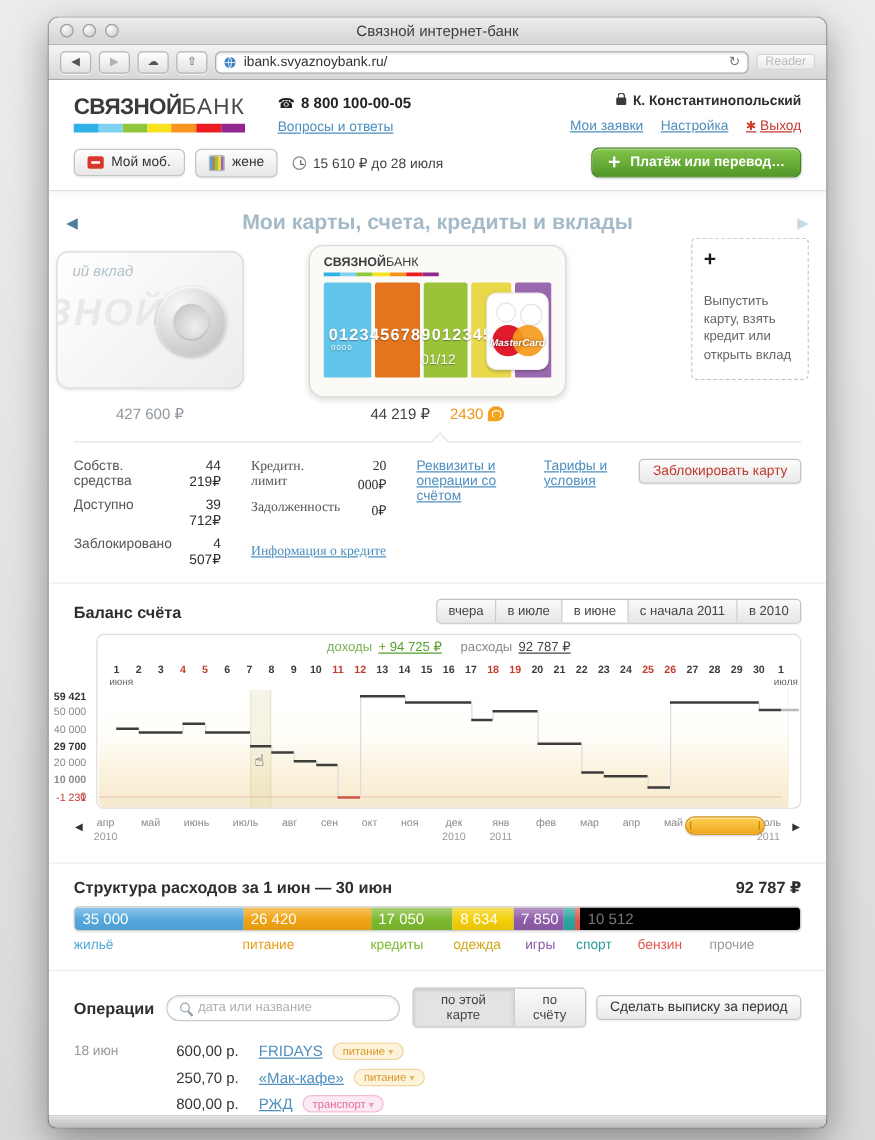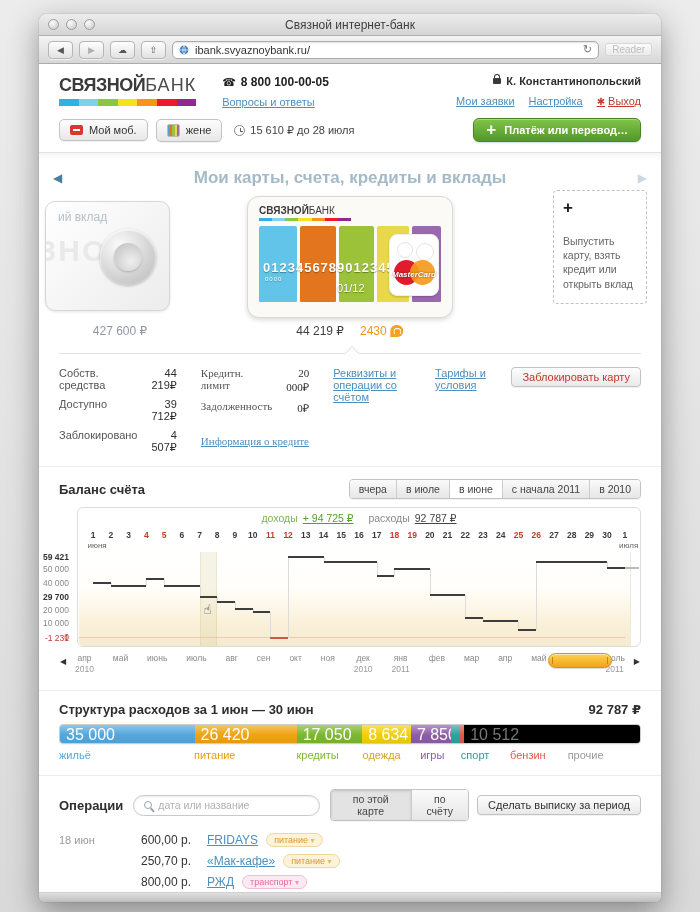--- a/index.html
+++ b/index.html
@@ -74,23 +74,23 @@
     box-shadow:inset 0 1px 0 rgba(255,255,255,.35), 0 1px 2px rgba(0,0,0,.15); }
   .pay-plus { font-size:17px; line-height:12px; font-weight:bold; }
   .hdr-divider { margin:0 -20px; height:8px; border-top:1px solid #e2e2e2; background:linear-gradient(#f6f6f6,#fff); }
   
   .car-title-row { position:relative; text-align:center; margin:8px 0 6px; height:22px; }
   .car-title { font-weight:bold; font-size:17px; color:#a5bac9; }
   .car-arrow { position:absolute; top:3px; font-family:"DejaVu Sans",sans-serif; font-size:12px; cursor:pointer; }
   .car-arrow.left { left:-6px; color:#4b7d9e; }
   .car-arrow.right { right:-6px; color:#c9d8e3; }
   .cards-row { position:relative; height:124px; margin-top:6px; }
-  .left-card { position:absolute; left:-14px; top:5px; width:125px; height:110px; border:1px solid #d6d6d6;
+  .left-card { position:absolute; left:-14px; top:5px; width:150px; height:110px; border:1px solid #d6d6d6;
     border-radius:10px; background:linear-gradient(135deg,#ffffff,#ececec); overflow:hidden;
-    box-shadow:0 1px 3px rgba(0,0,0,.10); cursor:pointer; }
+    box-shadow:0 1px 3px rgba(0,0,0,.10); cursor:pointer;font-style:italic; }
   .lc-name { position:absolute; left:12px; top:8px; color:#b5c1c9; font-size:12px; }
   .lc-mark { position:absolute; left:-32px; top:32px; font-weight:bold; font-size:30px; color:#e9e9e9; letter-spacing:2px; }
   .dial { position:absolute; right:13px; top:27px; width:56px; height:56px; border-radius:50%;
     background:radial-gradient(circle at 35% 30%,#fbfbfb,#d0d0d0 62%,#b9b9b9);
     box-shadow:inset 0 1px 2px #fff, 0 1px 3px rgba(0,0,0,.25); }
   .dial:after { content:""; position:absolute; left:14px; top:14px; width:28px; height:28px; border-radius:50%;
     background:radial-gradient(circle at 60% 65%,#efefef,#bdbdbd); box-shadow:0 1px 2px rgba(0,0,0,.2); }
   .main-card { position:absolute; left:50%; transform:translateX(-50%); top:0; width:206px; height:122px;
     border-radius:12px; background:#fbfaf7; border:1px solid #ddd9d2; box-shadow:0 2px 5px rgba(0,0,0,.14);
     padding:8px 11px; cursor:pointer; }
@@ -195,21 +195,21 @@
   .tl-slider:before, .tl-slider:after { content:""; position:absolute; top:3px; bottom:3px; width:1px; background:#c8880f; }
   .tl-slider:before { left:3px; } .tl-slider:after { right:3px; }
   
   .exp-head { display:flex; align-items:baseline; margin:11px 0 7px; }
   .exp-total { margin-left:auto; font-weight:bold; font-size:13px; color:#2e2e2e; }
   .exp-bar { display:flex; height:20px; border-radius:4px; overflow:hidden; border:1px solid #cdcdcd;
     background:#fff; box-shadow:0 1px 1px rgba(0,0,0,.05); }
   .eseg { position:relative; height:100%;
     background-image:linear-gradient(rgba(255,255,255,.35),rgba(255,255,255,0) 55%,rgba(0,0,0,.05)); cursor:pointer; }
   .eseg.other { background-image:none; }
-  .eval { display:block; font-size:16px; line-height:19px; padding-left:6px; white-space:nowrap; overflow:hidden; }
+  .eval { display:block; font-size:12px; line-height:19px; padding-left:6px; white-space:nowrap; overflow:hidden; }
   .exp-labels { position:relative; height:16px; margin-top:5px; font-size:11px; }
   .elab { position:absolute; top:0; white-space:nowrap; cursor:pointer; }
   
   .ops-head { display:flex; align-items:center; gap:10px; margin:13px 0 10px; }
   .search { display:inline-flex; align-items:center; gap:6px; border:1px solid #c9c9c9; border-radius:12px;
     height:21px; padding:0 10px; width:190px; background:#fff; box-shadow:inset 0 1px 2px rgba(0,0,0,.08); }
   .mag { width:8px; height:8px; border:1.5px solid #98a5ae; border-radius:50%; position:relative; flex:none; }
   .mag:after { content:""; position:absolute; width:5px; height:1.5px; background:#98a5ae;
     transform:rotate(45deg); right:-4px; bottom:-2px; }
   .search input { border:none; outline:none; font-size:10.5px; width:100%; color:#333;
@@ -456,21 +456,21 @@
             <span class="mlab" style="left: 2.53165%;">июня</span>
             <span class="mlab" style="left: 97.4684%;">июля</span>
           </div>
         <div class="plot">
           <div class="ylabels">
               <div class="ylab b" style="top: 5.11286%;">59 421</div>
               <div class="ylab" style="top: 18.5714%; padding-left: 12px;">50 000</div>
               <div class="ylab" style="top: 32.8571%;">40 000</div>
               <div class="ylab b" style="top: 47.5714%;">29 700</div>
               <div class="ylab" style="top: 61.4286%;">20 000</div>
-              <div class="ylab" style="top: 75.7143%;">10 000</div>
+              <div class="ylab" style="top: 75.7143%; font-weight: bold;">10 000</div>
               <div class="ylab neg" style="top: 90%;">0</div>
               <div class="ylab neg" style="top: 91.7586%;">-1 231</div>
             </div>
         <div class="offrange" style="left: calc(97.4684% + 5px);"></div>
             <div class="zeroline" style="top: 90%; width: 97.4684%;"></div>
             <div class="hl" style="left: 21.519%; width: 3.16456%;"></div>
             <div class="step" style="left: 2.53165%; width: 3.16456%; top: calc(33.1429% - 1px);"></div>
             <div class="step" style="left: 5.6962%; width: 6.32911%; top: calc(36.2857% - 1px);"></div>
             <div class="conn" style="left: 5.6962%; top: 33.1429%; height: 3.14286%;"></div>
             <div class="step" style="left: 12.0253%; width: 3.16456%; top: calc(29.1429% - 1px);"></div>

